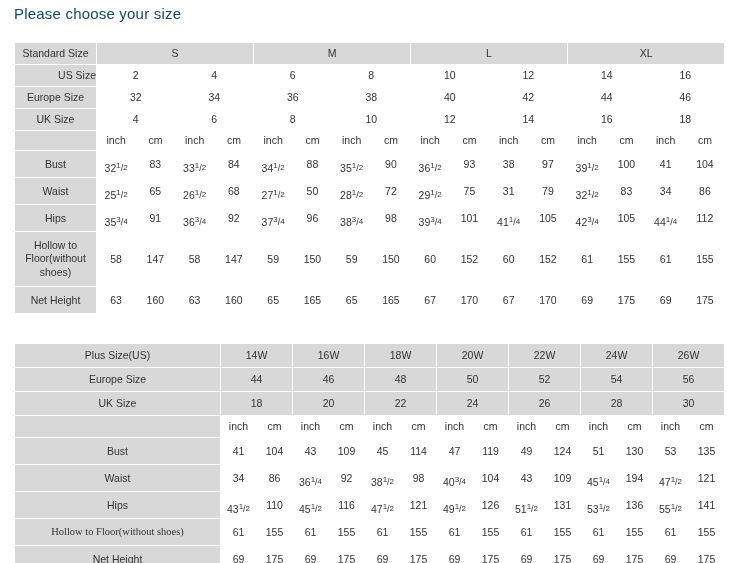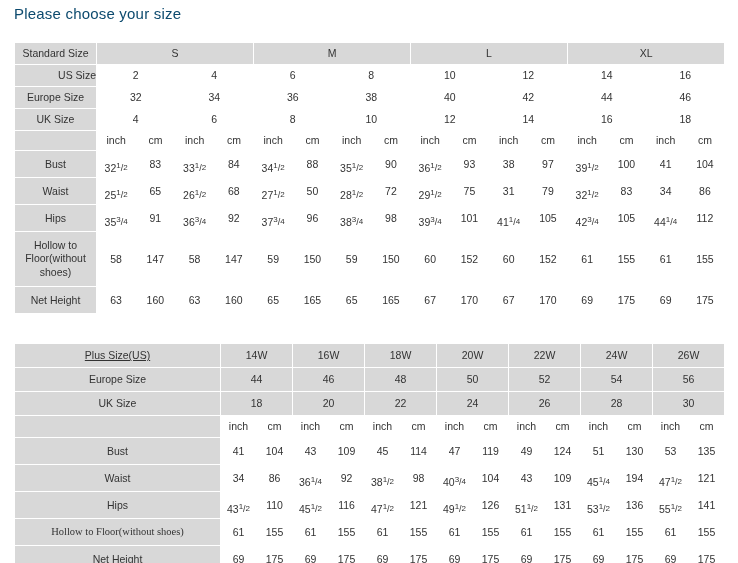--- a/index.html
+++ b/index.html
@@ -237,21 +237,21 @@
       </tbody>
   </table>
 
   <table id="table-bottom">
     <colgroup>
       <col style="width:206px">
       <col span="14" style="width:36px">
     </colgroup>
     <tbody id="bottom-body">
         <tr>
-          <td class="grey" style="height: 23px; text-decoration: underline;">Plus Size(US)</td>
+          <td class="grey" style="height: 23px;">Plus Size(US)</td>
           <td class="grey" colspan="2">14W</td>
           <td class="grey" colspan="2">16W</td>
           <td class="grey" colspan="2">18W</td>
           <td class="grey" colspan="2">20W</td>
           <td class="grey" colspan="2">22W</td>
           <td class="grey" colspan="2">24W</td>
           <td class="grey" colspan="2">26W</td>
         </tr>
         <tr>
           <td class="grey" style="height: 23px;">Europe Size</td>

